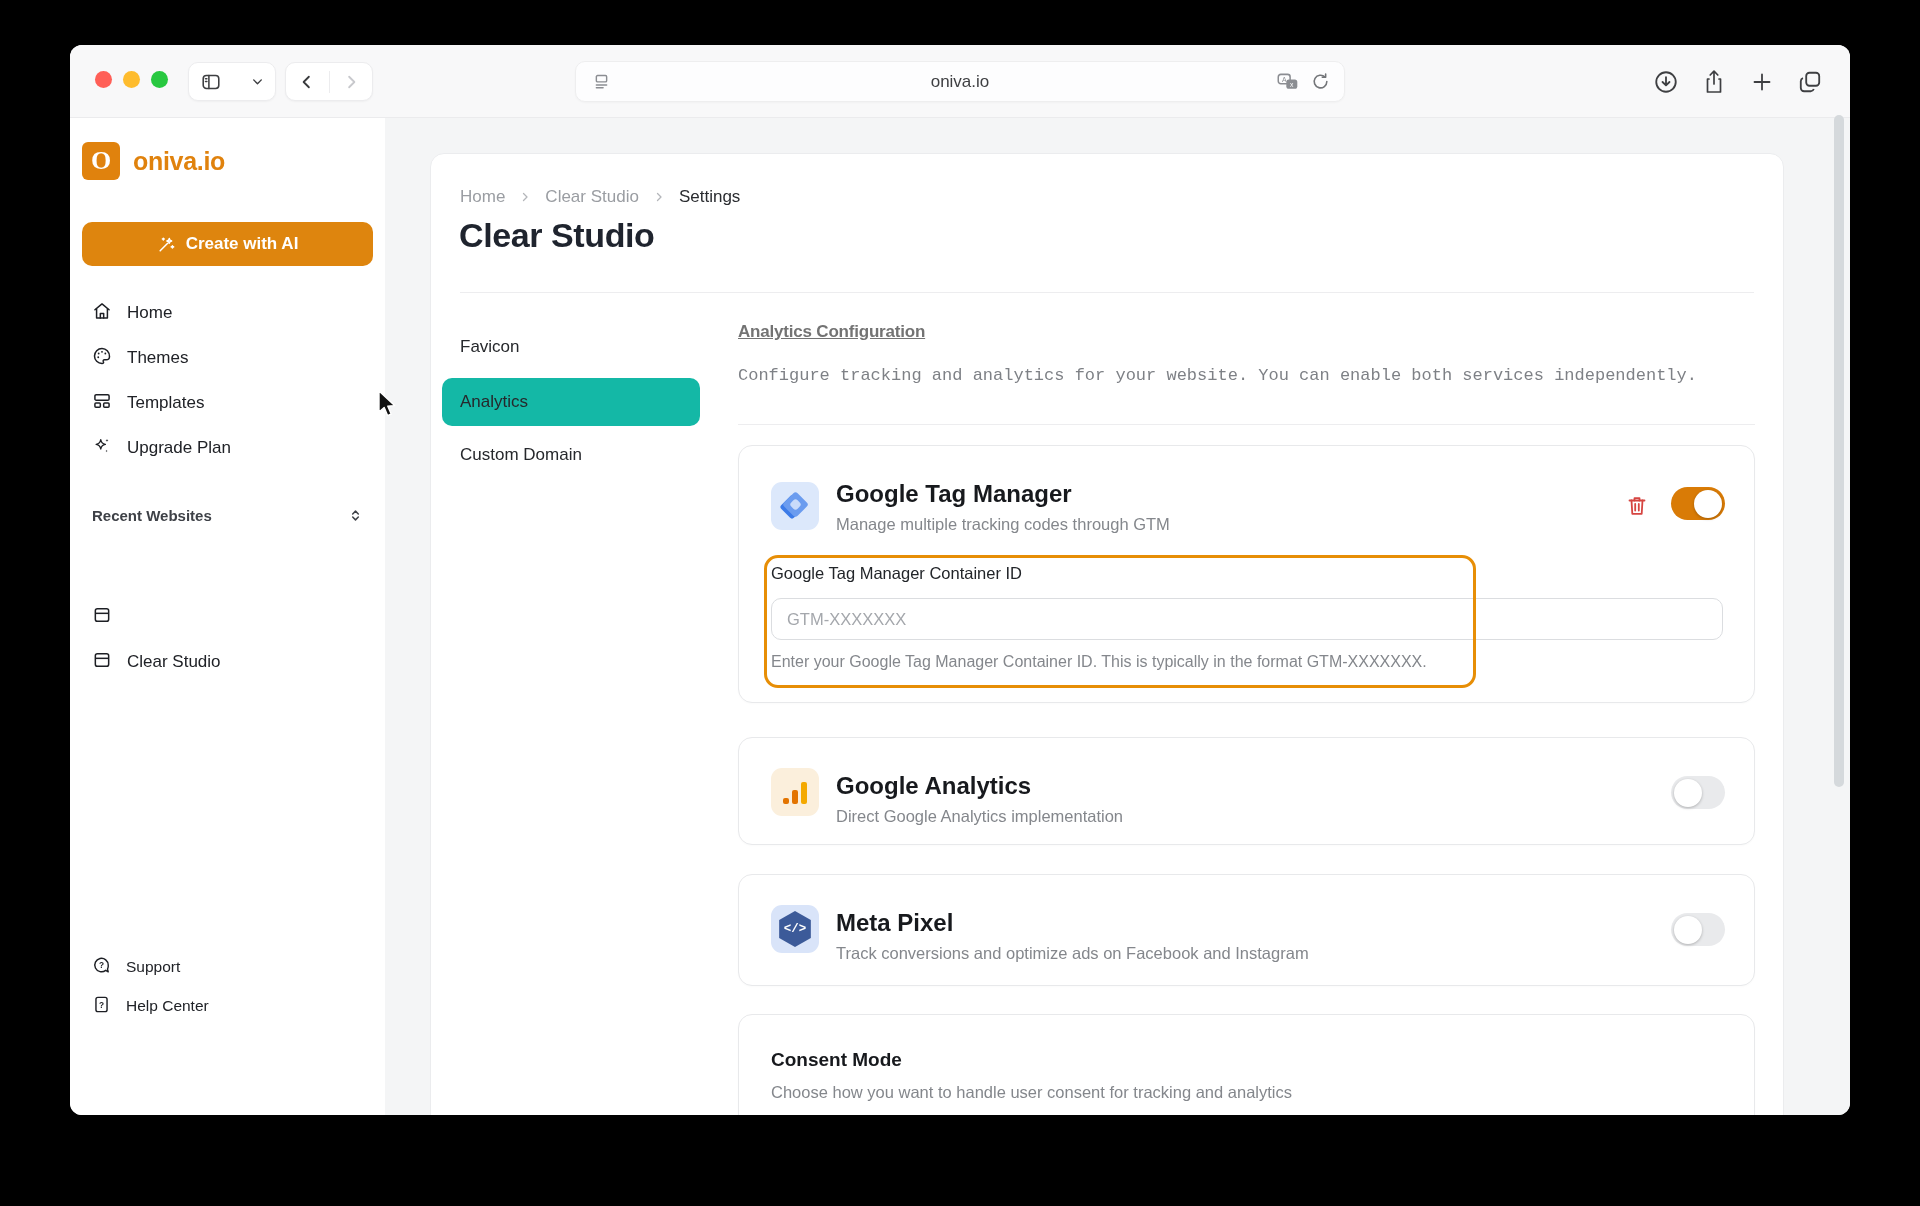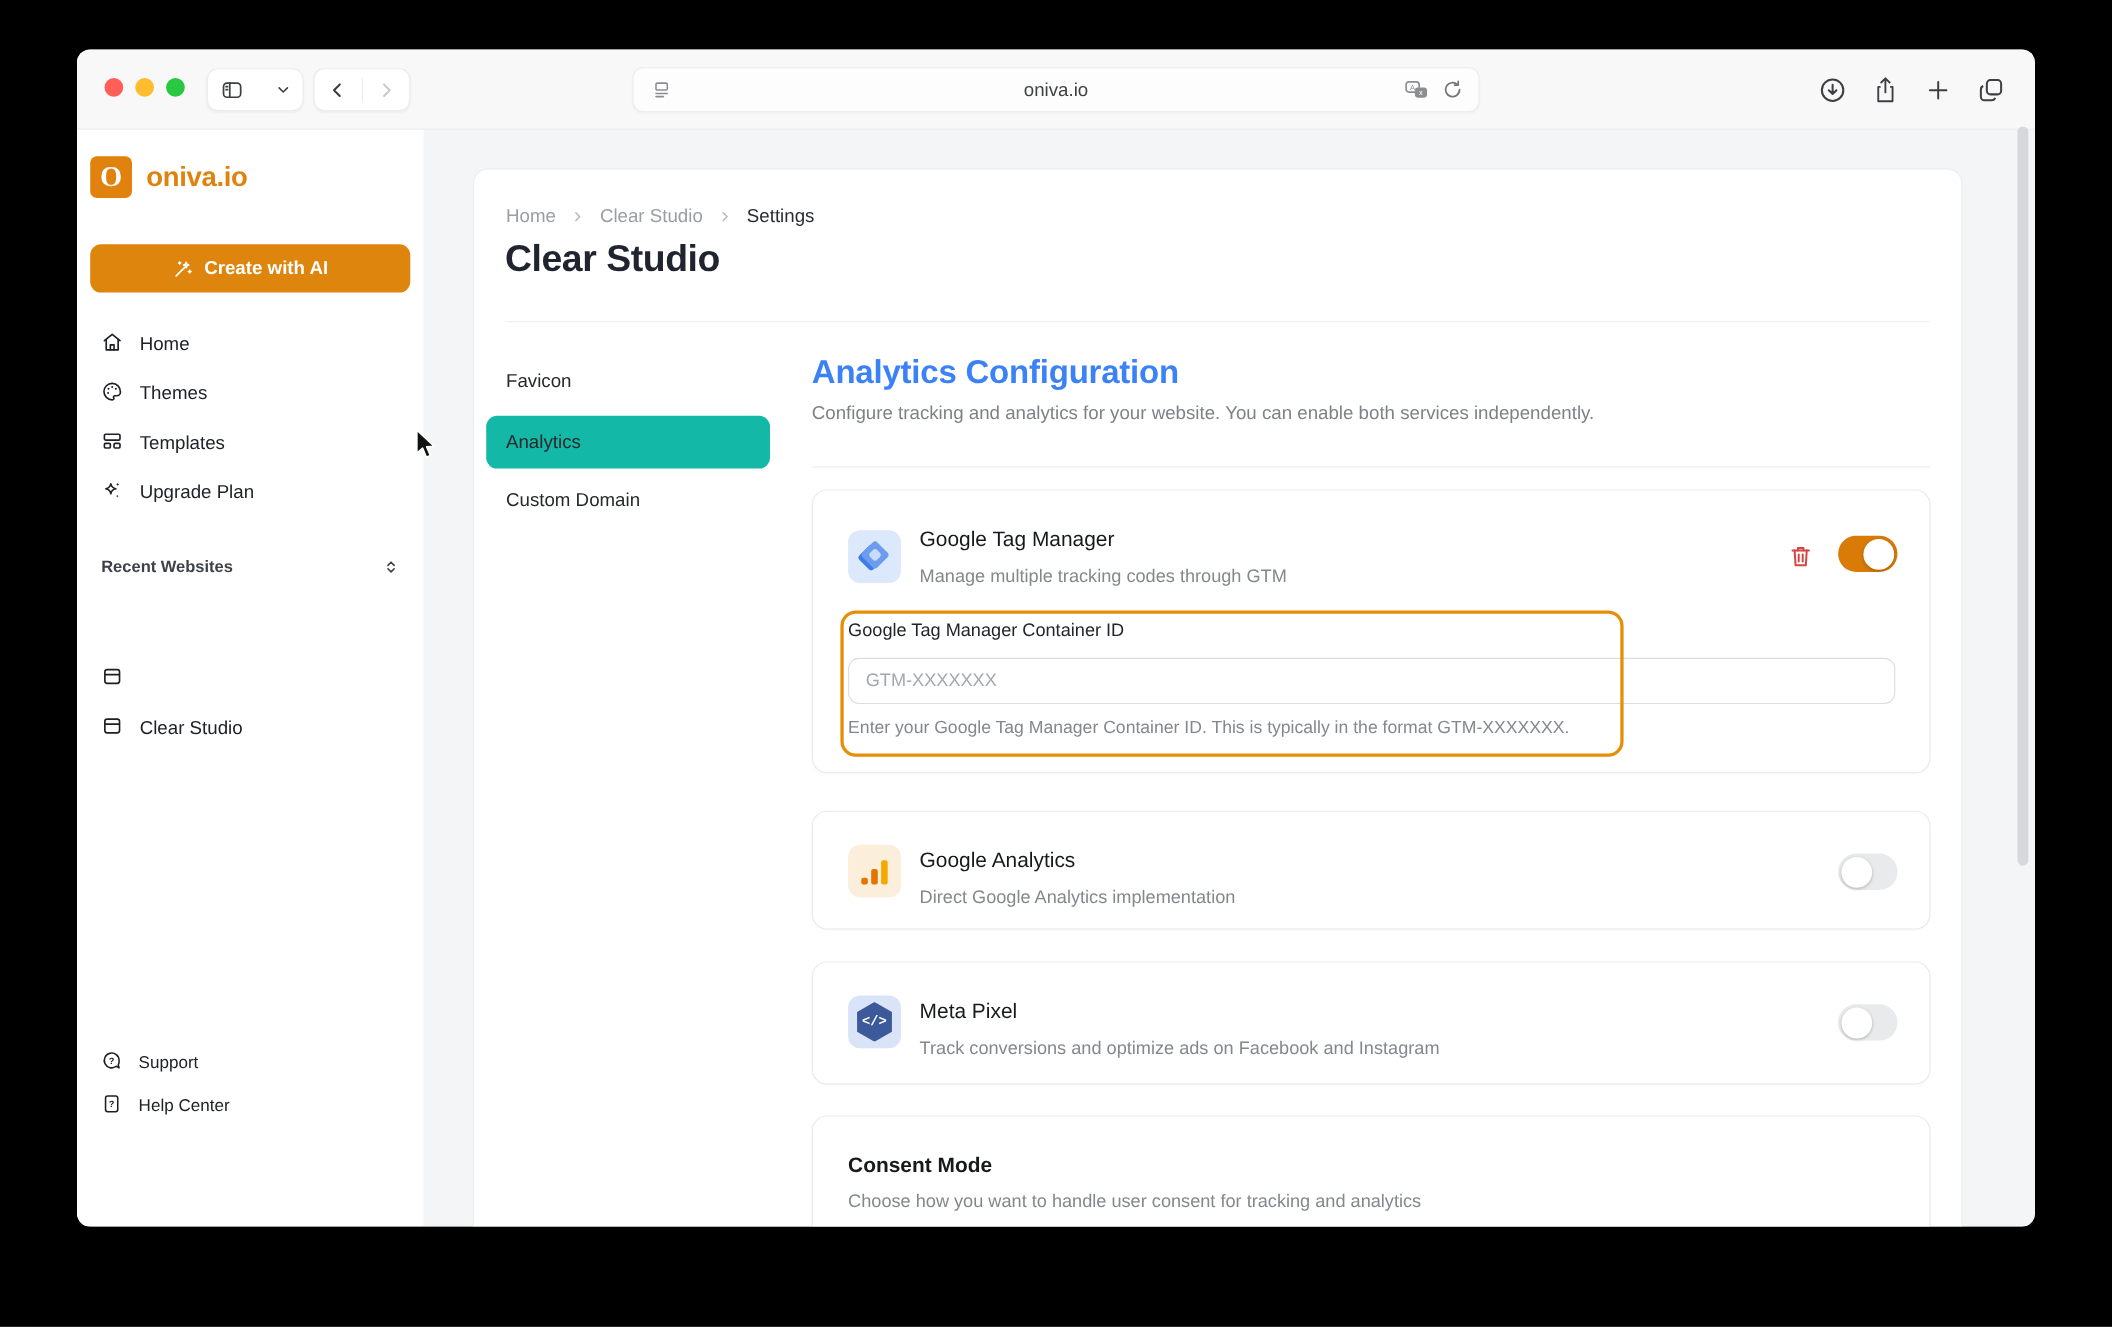--- a/index.html
+++ b/index.html
@@ -54,29 +54,29 @@
   .breadcrumb { position:absolute; left:29px; top:33px; display:flex; align-items:center; gap:14px; font-size:17px; }
   .bc-muted { color:#9a9da2; }
   .bc-current { color:#2a2c30; }
   .page-title { position:absolute; left:28px; top:62px; font-size:34px; font-weight:bold; color:#1f242e; letter-spacing:-0.4px; }
   .hdivider { position:absolute; left:29px; right:29px; top:138px; height:1px; background:#ededef; }
 
   .tab { position:absolute; left:11px; width:258px; height:48px; display:flex; align-items:center; padding-left:18px;
          border-radius:10px; font-size:17px; color:#26282c; }
   .tab.active { background:#14b8a6; }
 
-  .rpane-title { position:absolute; left:307px; top:168px; font-size:30px; font-weight:bold; color:#3b82f6; letter-spacing:-0.2px; }
-  .rpane-sub { position:absolute; left:307px; top:212px; font-size:17px; color:#7e8186; }
+  .rpane-title { position:absolute; left:307px; top:168px; font-size:17px; font-weight:bold; color:#737373; letter-spacing:-0.2px;text-decoration:underline; }
+  .rpane-sub { position:absolute; left:307px; top:212px; font-size:17px; color:#7e8186;font-family:Liberation Mono, monospace; }
   .hdivider2 { position:absolute; left:307px; width:1017px; top:270px; height:1px; background:#ededef; }
 
   .svc-card { position:absolute; left:307px; width:1017px; background:#fff; border:1px solid #e8e9eb; border-radius:14px;
               box-shadow:0 1px 2px rgba(0,0,0,.02); }
   .svc-icon { position:absolute; left:32px; top:36px; width:48px; height:48px; border-radius:11px;
               display:flex; align-items:center; justify-content:center; }
-  .svc-title { position:absolute; left:97px; top:34px; font-size:19px; font-weight:normal; color:#17191d; }
+  .svc-title { position:absolute; left:97px; top:34px; font-size:24px; font-weight:bold; color:#17191d; }
   .svc-sub { position:absolute; left:97px; top:69px; font-size:16.5px; color:#84878c; }
 
   
   .toggle { position:absolute; left:932px; width:54px; height:33px; border-radius:17px; }
   .toggle .knob { position:absolute; top:2.5px; width:28px; height:28px; border-radius:50%; background:#fff;
                   box-shadow:0 1px 3px rgba(0,0,0,.25); }
   .toggle.on { background:#d97b06; } .toggle.on .knob { right:3px; }
   .toggle.off { background:#e9eaec; } .toggle.off .knob { left:3px; }
 
   

